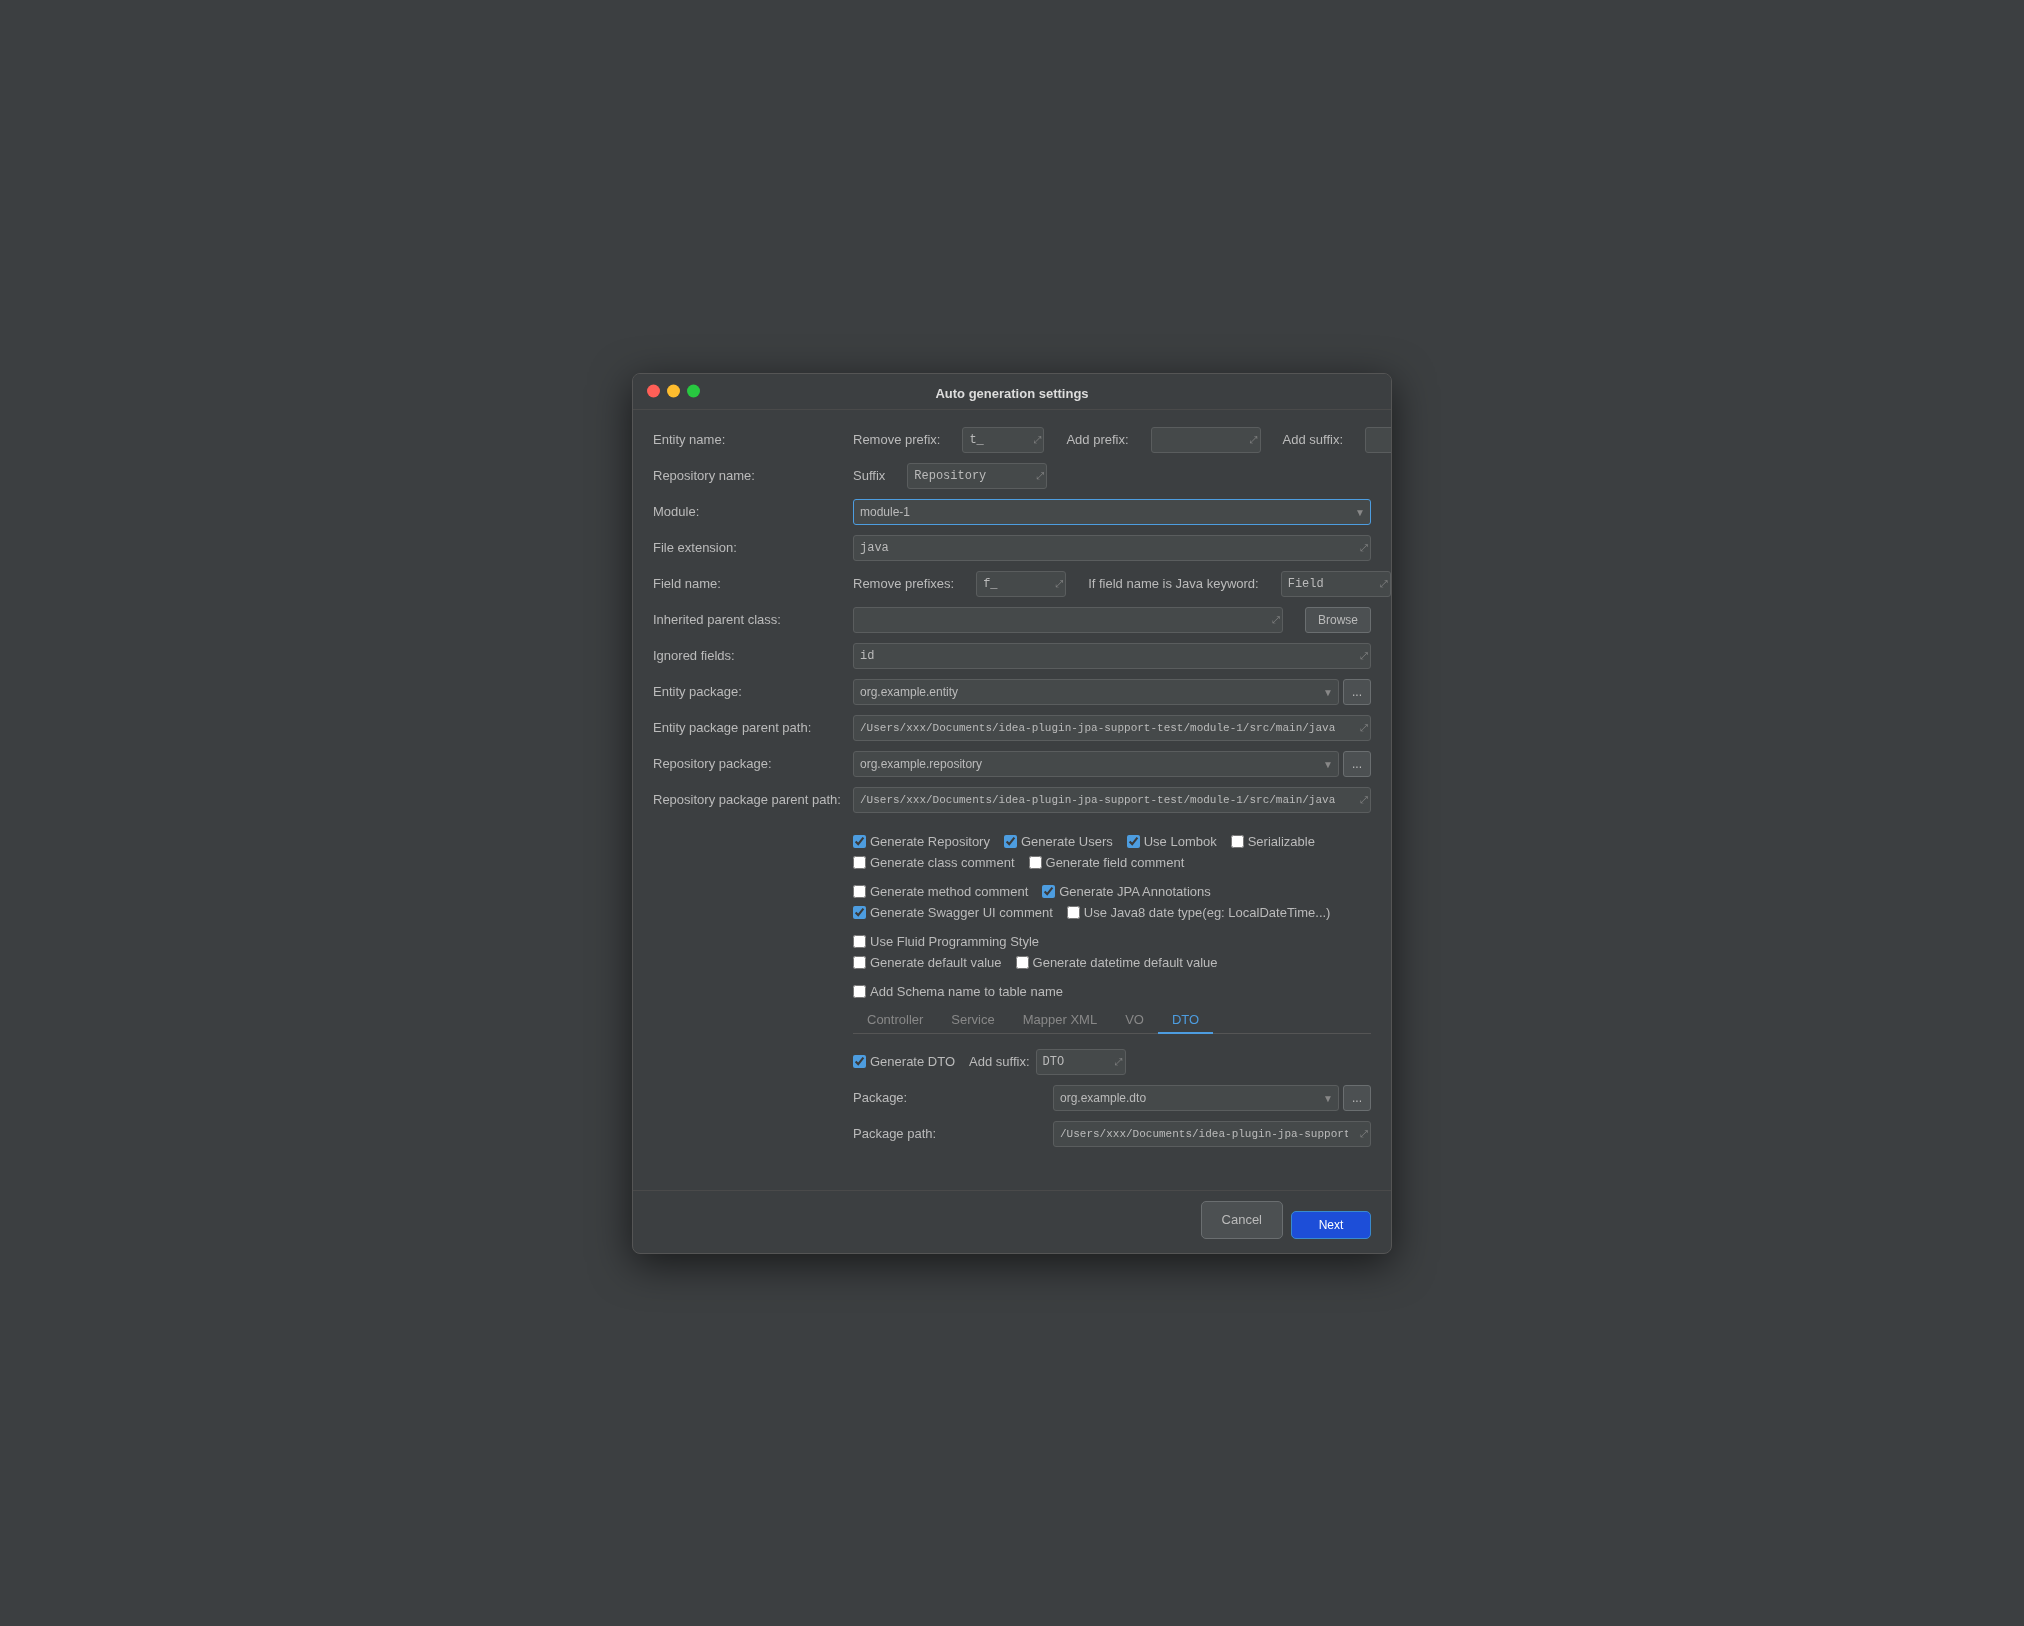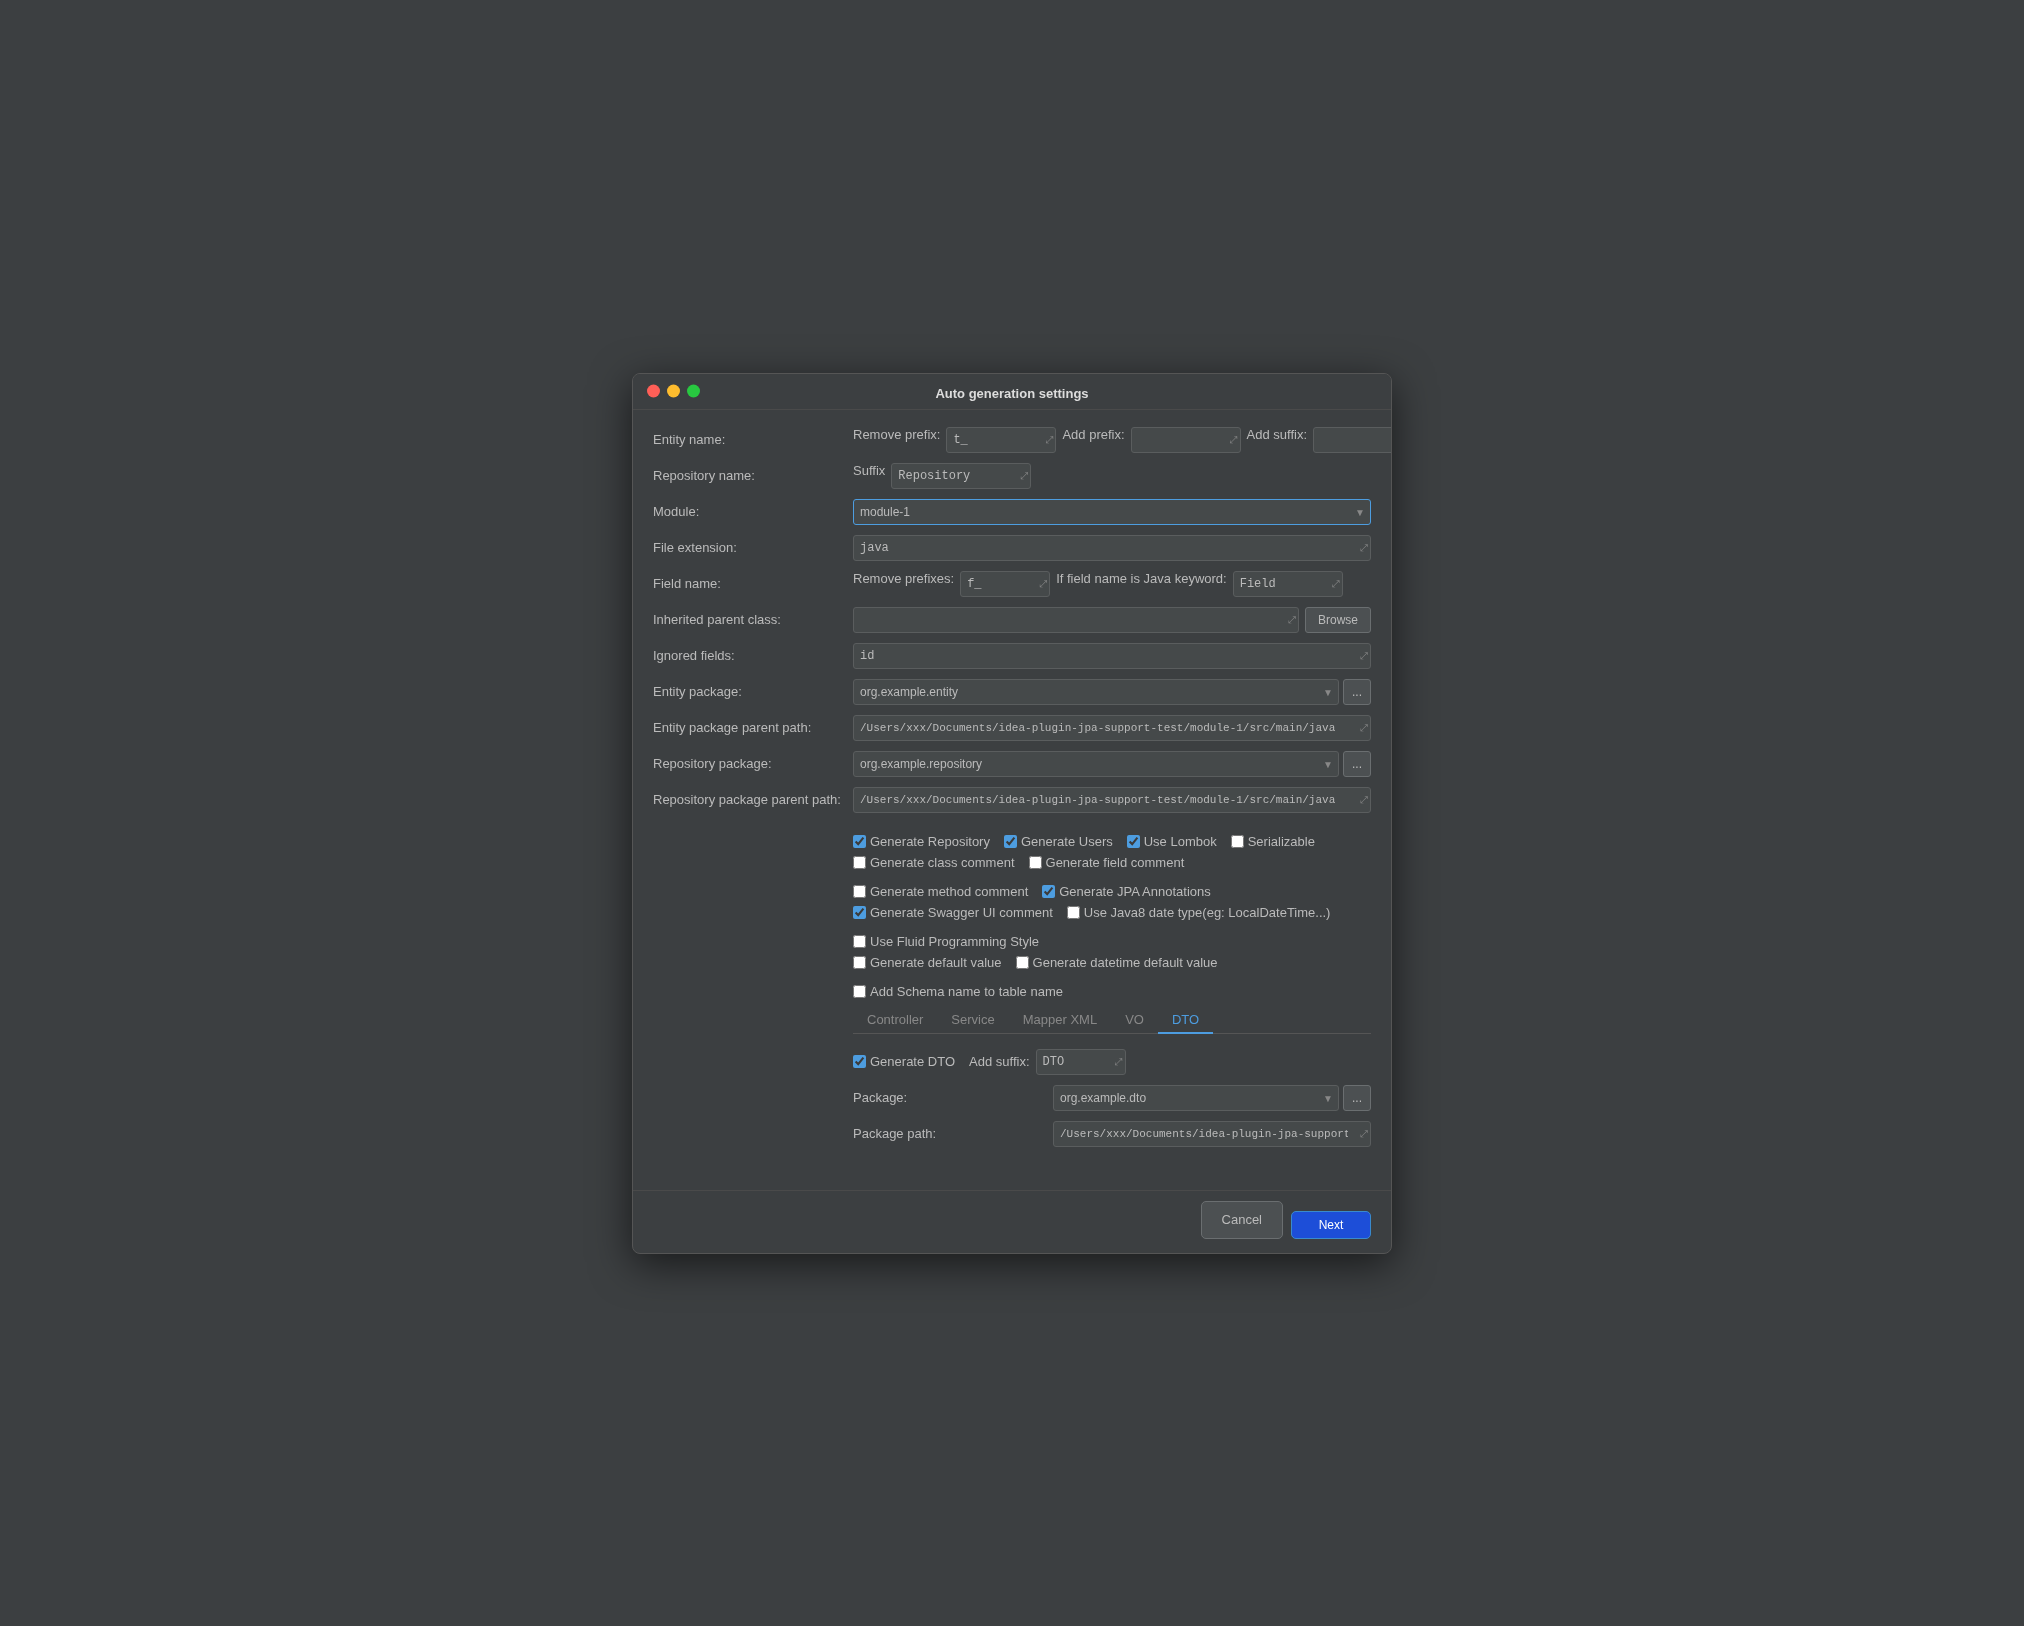--- a/index.html
+++ b/index.html
@@ -64,22 +64,22 @@
     .form-label {
       width: 200px;
       min-width: 200px;
       color: #bbbbbb;
       font-size: 13px;
       text-align: left;
     }
     .form-controls {
       flex: 1;
       display: flex;
-      align-items: flex-start;
-      gap: 6px;
+      align-items: center;
+      gap: 22px;
     }
     .input-wrapper {
       position: relative;
       display: inline-flex;
       align-items: center;
     }
     .input-wrapper.full {
       flex: 1;
     }
     .input-wrapper input {
@@ -273,21 +273,21 @@
     </div>
     <span class="title">Auto generation settings</span>
   </div>
 
   <div class="content">
 
     <div class="form-row">
       <div class="form-label">Entity name:</div>
       <div class="form-controls">
         <span class="inline-label">Remove prefix:</span>
-        <div class="input-wrapper" style="width:110px;">
+        <div class="input-wrapper" style="width:82px;">
           <input type="text" value="t_" style="">
           <span class="expand-btn">⤢</span>
         </div>
         <span class="inline-label">Add prefix:</span>
         <div class="input-wrapper" style="width:110px;">
           <input type="text" value="" style="">
           <span class="expand-btn">⤢</span>
         </div>
         <span class="inline-label">Add suffix:</span>
         <div class="input-wrapper" style="width:110px;">

